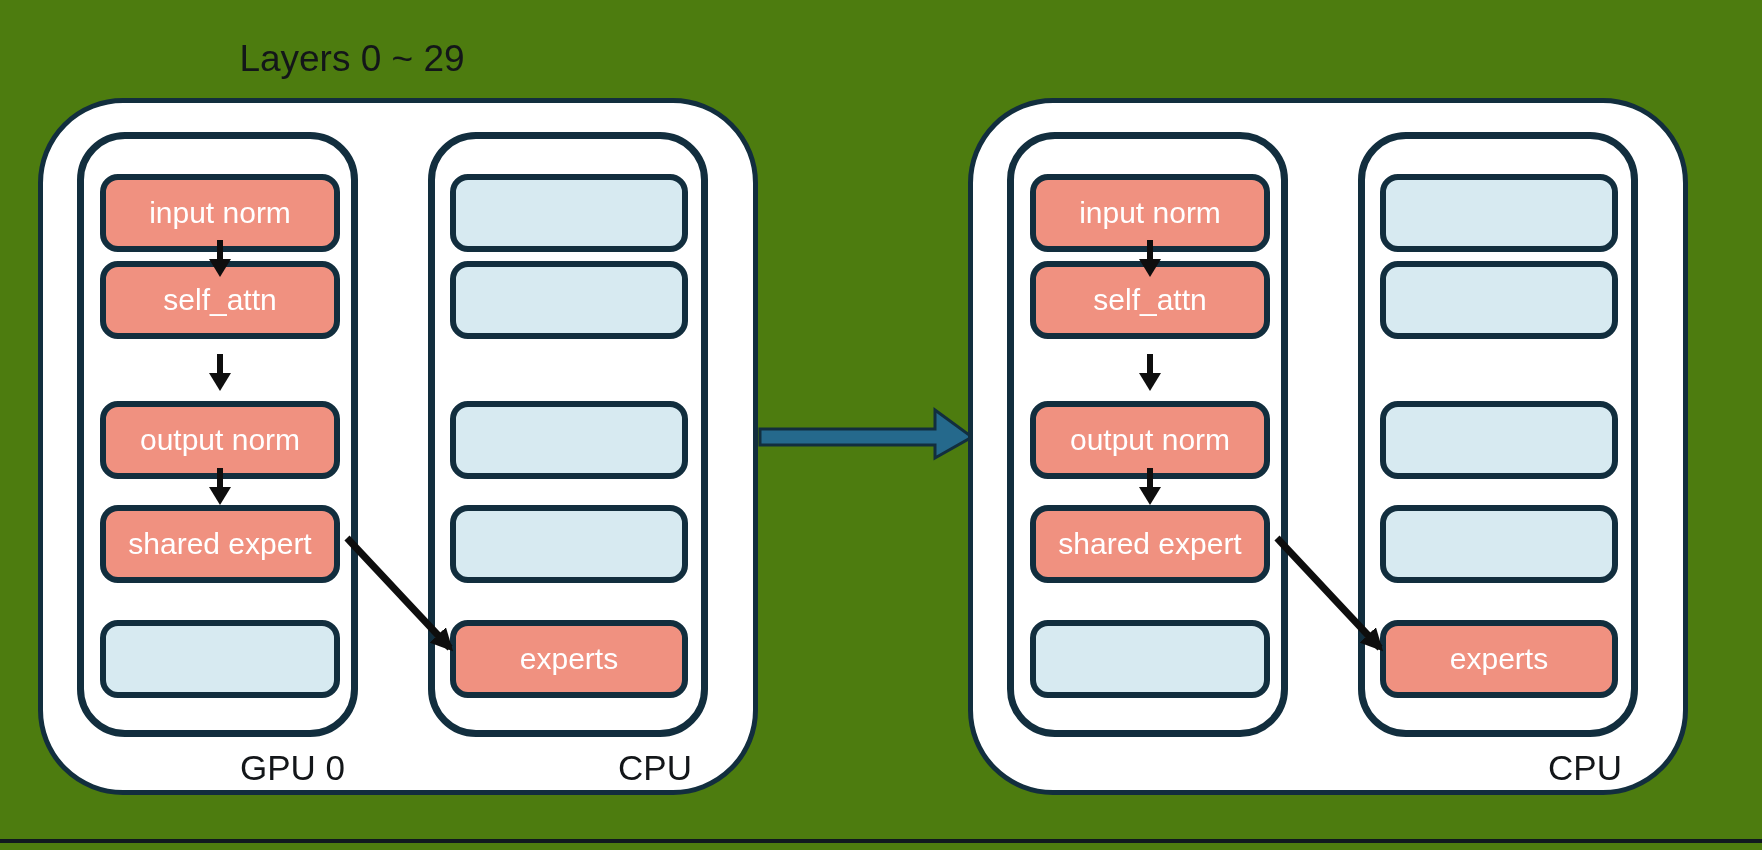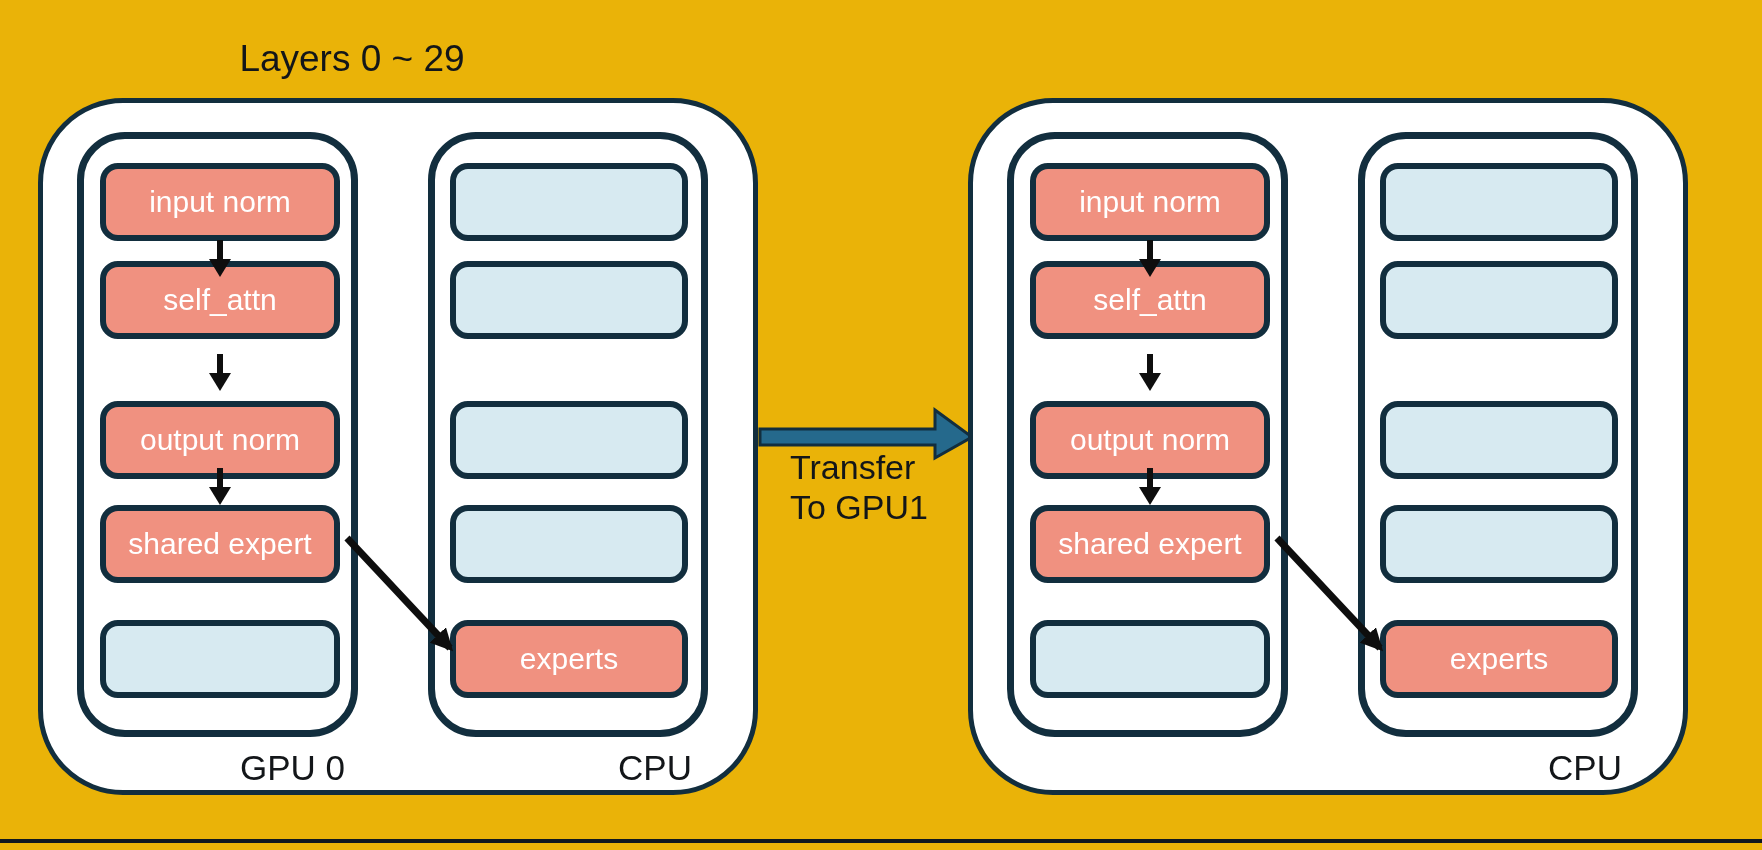--- a/index.html
+++ b/index.html
@@ -2,21 +2,21 @@
 <html style="--border: #122e3e; --salmon: #f09180; --blue: #d7eaf1; --arrowfill: #25698c; --ink: #131619; --flow: #0e0e0e; --baseline: #10181f;"><head>
 <meta charset="utf-8">
 <style>
   :root{
     --border:#122e3e; --salmon:#f09180; --blue:#d7eaf1;
     --arrowfill:#25698c; --ink:#131619; --flow:#0e0e0e; --baseline:#10181f;
   }
   *{margin:0;padding:0;box-sizing:border-box}
   html,body{width:1762px;height:850px;background:#ffffff;overflow:hidden;
     font-family:"Liberation Sans",sans-serif;}
-  .canvas{position:relative;width:1762px;height:850px;background:#eab308;}
+  .canvas{position:relative;width:1762px;height:850px;background:#4d7c0f;}
 
   .group{position:absolute;top:0;width:720px;height:850px;}
   .group.g0{left:38px}
   .group.g1{left:968px}
 
   .group-title{position:absolute;top:38px;transform:translateX(-50%);
     font-size:37px;color:var(--ink);white-space:nowrap;}
   .g0 .group-title{left:314px}
   .g1 .group-title{left:372px}
 
@@ -29,21 +29,21 @@
   .unit.cpu{left:390px;width:280px;}
 
   .node{position:absolute;width:240px;height:78px;
     border:6px solid var(--border);border-radius:18px;
     display:flex;align-items:center;justify-content:center;
     font-size:30px;color:#ffffff;white-space:nowrap;}
   .node.gpu-col{left:62px}
   .node.cpu-col{left:412px;width:238px}
   .node.salmon{background:var(--salmon)}
   .node.blue{background:var(--blue)}
-  .r1{top:163px}.r2{top:261px}.r3{top:401px}.r4{top:505px}.r5{top:620px}
+  .r1{top:174px}.r2{top:261px}.r3{top:401px}.r4{top:505px}.r5{top:620px}
 
   .unit-label{position:absolute;top:748px;width:220px;text-align:right;
     font-size:35px;color:var(--ink);white-space:nowrap;}
   .unit-label.gpu-label{left:87px}
   .unit-label.cpu-label{left:434px}
 
   .varrow{position:absolute;left:169px;width:26px;height:37px;}
   .va1{top:240px}.va2{top:354px}.va3{top:468px}
   .varrow rect,.varrow polygon{fill:var(--flow)}
 
@@ -105,24 +105,20 @@
       <line x1="7" y1="13" x2="110" y2="123" marker-end="url(#ah0)"></line>
     </svg>
 
     <div class="unit-label gpu-label">GPU 0</div>
     <div class="unit-label cpu-label">CPU</div>
   </div>
 
   <svg class="transfer-arrow" viewBox="0 0 225 62">
     <polygon points="5,26 180,26 180,7 217,34 180,55 180,42 5,42"></polygon>
   </svg>
-  <div class="transfer-label">
-    <div>Transfer</div>
-    <div>To GPU1</div>
-  </div>
 
   <div class="group g1">
     <div class="outer-container"></div>
 
     <div class="unit gpu"></div>
     <div class="unit cpu"></div>
 
     <div class="node gpu-col salmon r1">input norm</div>
     <div class="node gpu-col salmon r2">self_attn</div>
     <div class="node gpu-col salmon r3">output norm</div>

